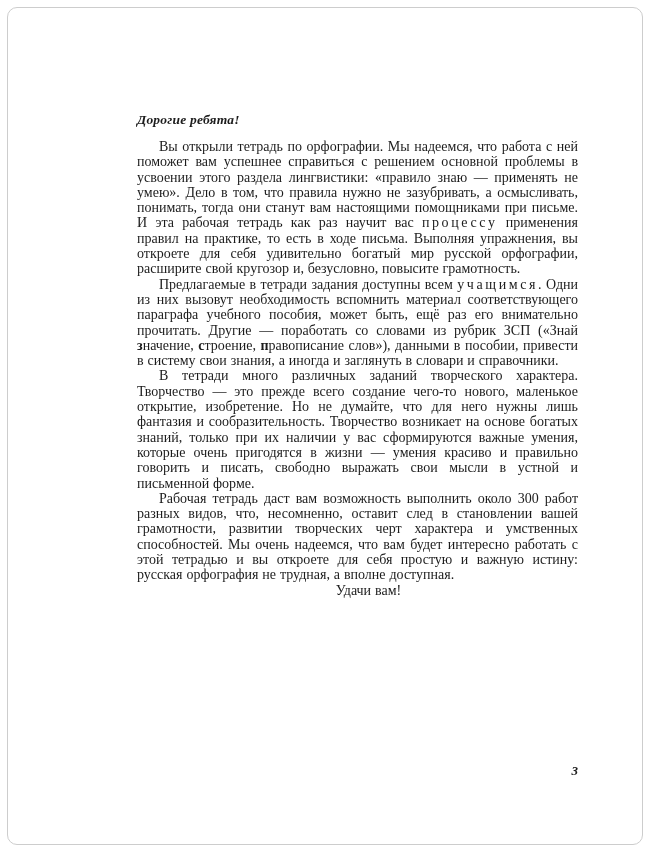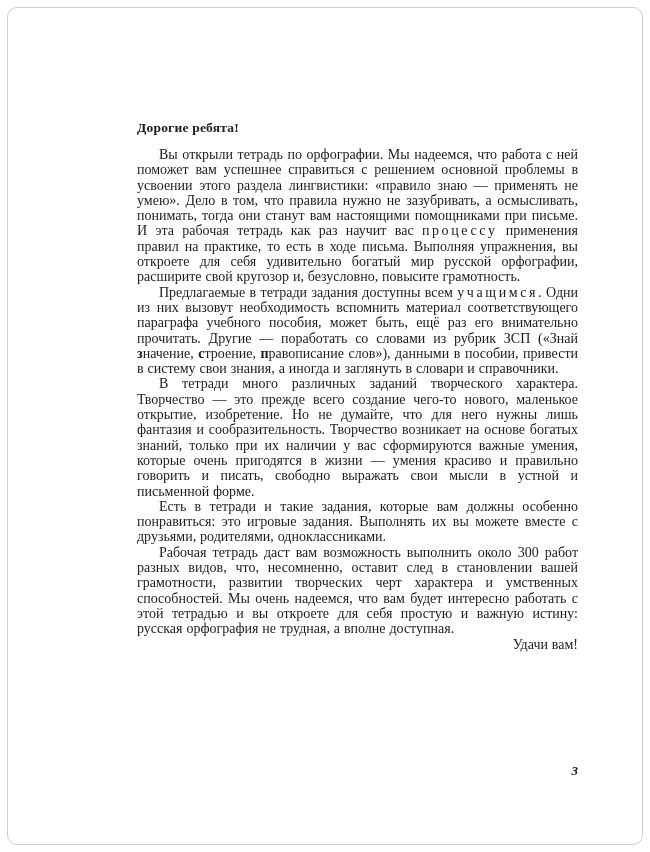--- a/index.html
+++ b/index.html
@@ -25,35 +25,36 @@
   }
   .content {
     position: absolute;
     left: 137px;
     top: 112px;
     width: 441px;
   }
   .title {
     font-size: 13.5px;
     font-weight: bold;
-    margin: 8px 0 11px 0;
+    margin: 0 0 11px 0;
     letter-spacing: 0.2px;
+    font-style: italic;
   }
   .para, .closing {
     margin: 0;
     font-size: 14px;
     line-height: 15.3px;
     text-align: justify;
     text-indent: 22px;
     hyphens: auto;
     -webkit-hyphens: auto;
     word-spacing: 0.4px;
   }
   .closing {
-    text-align: right;
+    text-align: center;
   }
   .spaced {
     letter-spacing: 2.6px;
   }
   .bold {
     font-weight: bold;
   }
   .page-number {
     position: absolute;
     right: 72px;
@@ -69,21 +70,20 @@
 <div class="page">
   <div class="frame"></div>
 
   <div class="content">
     <h1 class="title">Дорогие ребята!</h1>
 
     <div>
         <p class="para"><span>Вы открыли тетрадь по орфографии. Мы надеемся, что работа с ней поможет вам успешнее справиться с решением основной проблемы в усвоении этого раздела лингвистики: «правило знаю — применять не умею». Дело в том, что правила нужно не зазубривать, а осмысливать, понимать, тогда они станут вам настоящими помощниками при письме. И эта рабочая тетрадь как раз научит вас </span><span class="spaced">процессу</span><span> применения правил на практике, то есть в ходе письма. Выполняя упражнения, вы откроете для себя удивительно богатый мир русской орфографии, расширите свой кругозор и, безусловно, повысите грамотность.</span></p>
         <p class="para"><span>Предлагаемые в тетради задания доступны всем </span><span class="spaced">учащимся</span><span>. Одни из них вызовут необходимость вспомнить материал соответствующего параграфа учебного пособия, может быть, ещё раз его внимательно прочитать. Другие — поработать со словами из рубрик ЗСП («Знай </span><span class="bold">з</span><span>начение, </span><span class="bold">с</span><span>троение, </span><span class="bold">п</span><span>равописание слов»), данными в пособии, привести в систему свои знания, а иногда и заглянуть в словари и справочники.</span></p>
         <p class="para"><span>В тетради много различных заданий творческого характера. Творчество — это прежде всего создание чего-то нового, маленькое открытие, изобретение. Но не думайте, что для него нужны лишь фантазия и сообразительность. Творчество возникает на основе богатых знаний, только при их наличии у вас сформируются важные умения, которые очень пригодятся в жизни — умения красиво и правильно говорить и писать, свободно выражать свои мысли в устной и письменной форме.</span></p>
-        <p class="para"><span>Есть в тетради и такие задания, которые вам должны особенно понравиться: это игровые задания. Выполнять их вы можете вместе с друзьями, родителями, одноклассниками.</span></p>
         <p class="para"><span>Рабочая тетрадь даст вам возможность выполнить около 300 работ разных видов, что, несомненно, оставит след в становлении вашей грамотности, развитии творческих черт характера и умственных способностей. Мы очень надеемся, что вам будет интересно работать с этой тетрадью и вы откроете для себя простую и важную истину: русская орфография не трудная, а вполне доступная.</span></p>
       </div>
 
     <p class="closing">Удачи вам!</p>
   </div>
 
   <div class="page-number">3</div>
 </div>
 
 </body></html>

